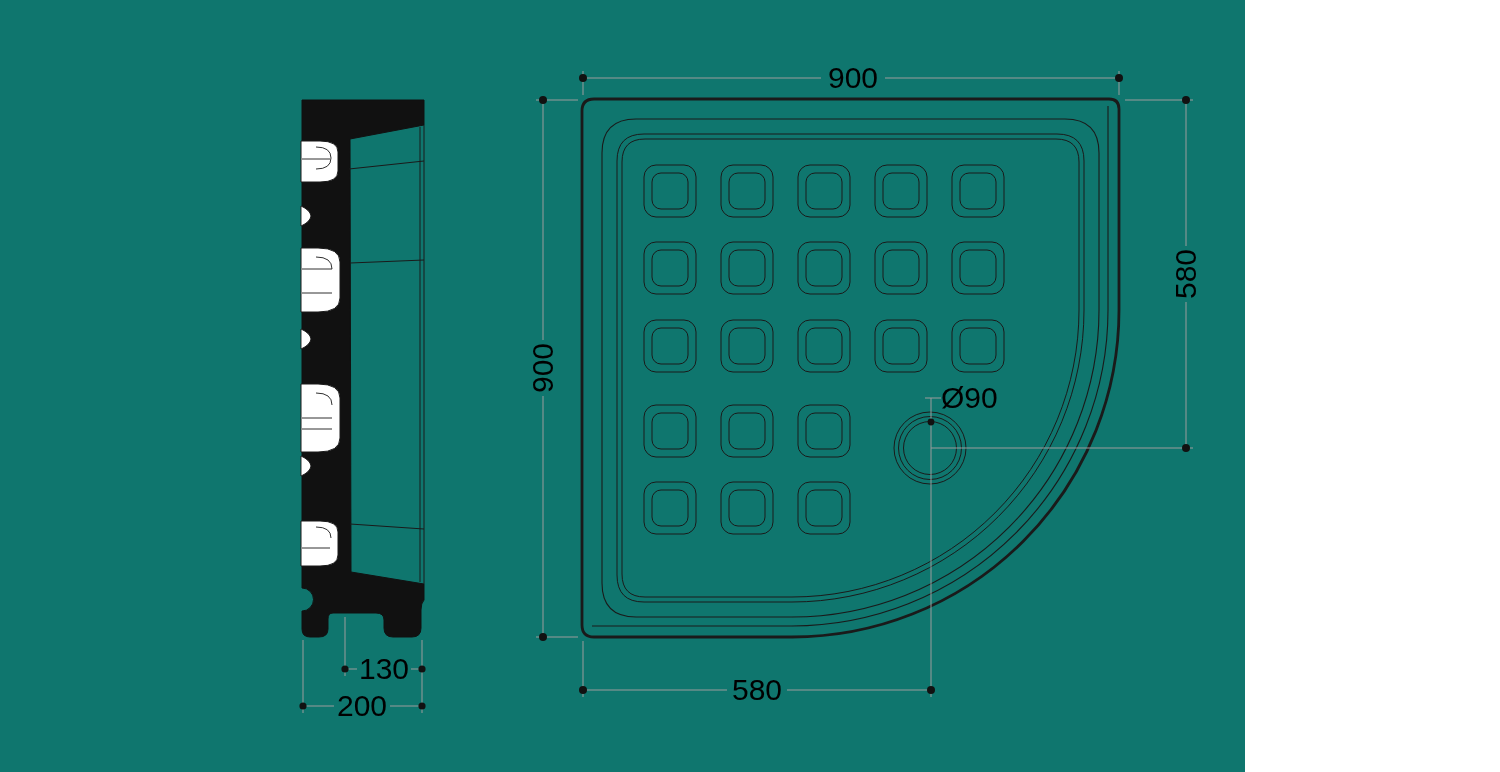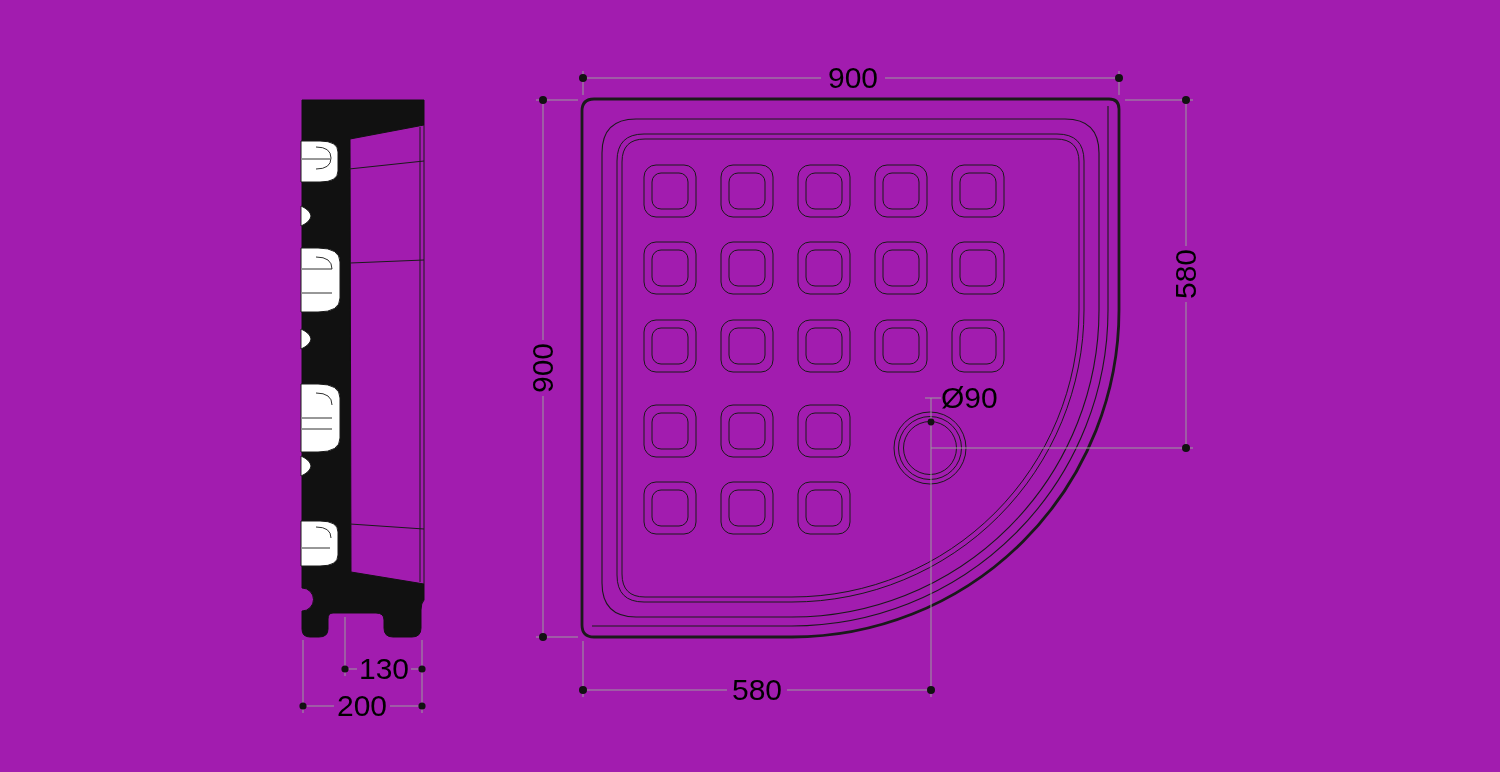--- a/index.html
+++ b/index.html
@@ -1,19 +1,19 @@
 <!DOCTYPE html>
 <html><head>
 <meta charset="utf-8">
 <style>
   html, body { margin: 0; padding: 0; background: #ffffff; }
   .page {
     position: relative;
-    width: 1500px; height: 772px;
-    background: #a21caf;
+    width: 1245px; height: 772px;
+    background: #0f766e;
     font-family: "Liberation Sans", sans-serif;
     overflow: hidden;
   }
   svg { display: block; }
   .dim-text {
     font-family: "Liberation Sans", sans-serif;
     font-size: 30px;
     fill: #000000;
   }
 </style>

